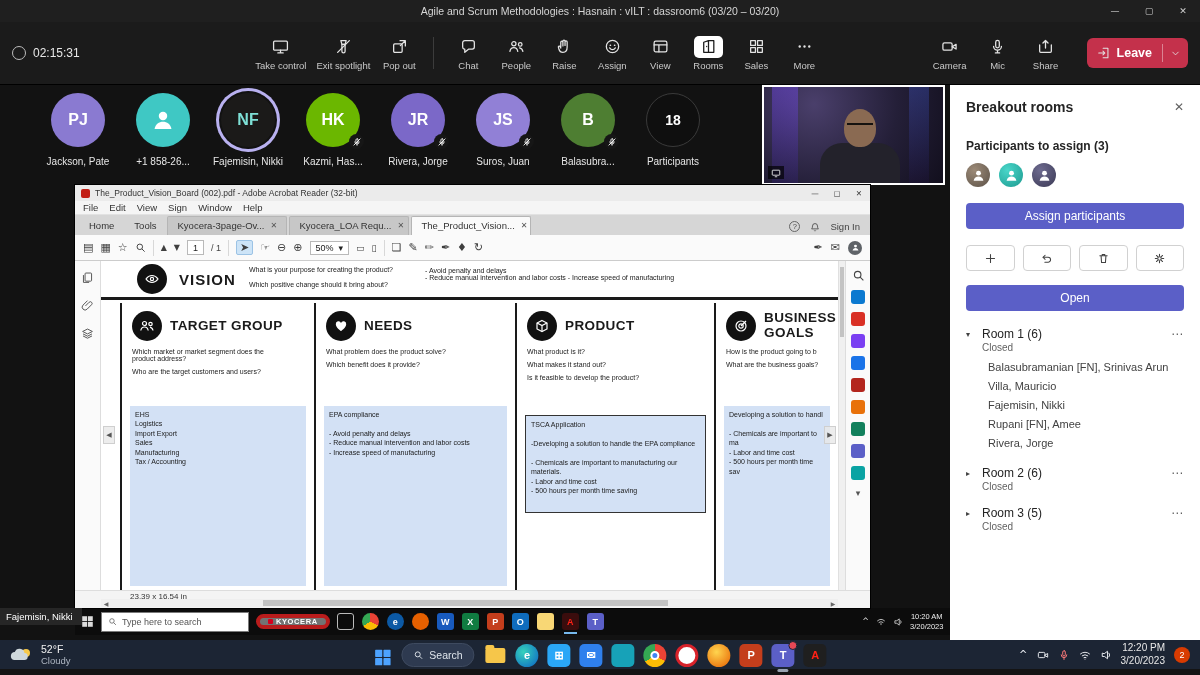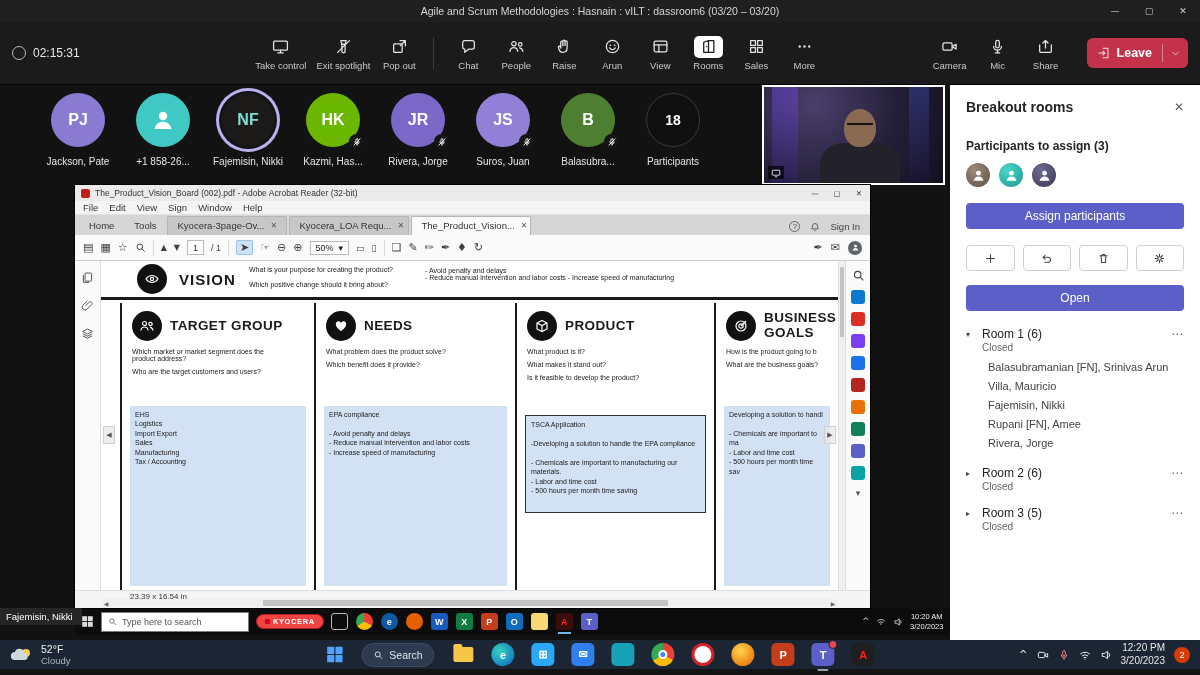--- a/index.html
+++ b/index.html
@@ -100,21 +100,21 @@
 .bhead{display:flex;align-items:center;gap:8px;margin-bottom:7px}
 .btitle{font-size:13.5px;font-weight:bold;letter-spacing:.4px;line-height:1.1}
 .bq{font-size:7px;color:#222;margin-bottom:6px;max-width:155px}
 .bans{position:absolute;left:8px;right:8px;top:103px;bottom:4px;background:#d3e1f5;padding:4px 5px;font-size:7px;white-space:pre-line;line-height:1.35}
 .bans.product{top:112px;bottom:auto;height:98px;border:1px solid #333}
 
 .w10{display:flex;align-items:center;background:#0c0c0c;height:27px;padding:0 6px;gap:7px}
 .w10 svg.start10{width:13px;height:13px;fill:#dcdcdc}
 .w10search{display:flex;align-items:center;gap:5px;background:#fff;border:1px solid #7a7a7a;height:20px;width:148px;padding:0 6px;font-size:9px;color:#555}
 .w10search svg{width:9px;height:9px;fill:none;stroke:#666;stroke-width:1.5}
-.kyo{background:#ef4444;border:1px solid #b91c1c;border-radius:9px;color:#fff;font-size:7.5px;font-weight:bold;letter-spacing:.6px;height:15px;display:flex;align-items:center;gap:3px;padding:0 8px}
+.kyo{background:#737373;border:4px solid #b91c1c;border-radius:9px;color:#fff;font-size:7.5px;font-weight:bold;letter-spacing:.6px;height:15px;display:flex;align-items:center;gap:3px;padding:0 8px}
 .kyo-dot{width:5px;height:5px;background:#d6001c;border-radius:1px}
 .w10icons{display:flex;gap:8px;align-items:center}
 .wi{width:17px;height:17px;border-radius:3px;font-size:9px;color:#fff;display:flex;align-items:center;justify-content:center;font-weight:bold;position:relative}
 .wi.open::after{content:"";position:absolute;left:2px;right:2px;bottom:-4px;height:2px;background:#76b9ed}
 .w10tray{margin-left:auto;display:flex;align-items:center;gap:7px;color:#ddd;font-size:8px}
 .w10clock{text-align:center;font-size:7.5px;line-height:1.3;color:#eee}
 
 .bo{position:absolute;left:950px;top:0;width:250px;height:555px;background:#fff;color:#242424;padding:14px 16px 0;overflow:hidden}
 .bo-head{display:flex;justify-content:space-between;align-items:center;margin-bottom:24px}
 .bo-title{font-size:14px;font-weight:bold}
@@ -131,21 +131,21 @@
 .room-caret{font-size:8px;color:#424242;width:10px}
 .room-name{font-size:12px;flex:1;color:#242424}
 .room-more{color:#616161;font-size:12px;letter-spacing:1px}
 .room-status{font-size:10px;color:#616161;margin:1px 0 4px 16px}
 .room-member{font-size:11px;color:#424242;padding:3.5px 0 3.5px 22px;white-space:nowrap;overflow:hidden}
 
 .w11{position:absolute;top:640px;left:0;width:1200px;height:29px;background:#1c2534;display:flex;align-items:center;padding:0 10px}
 .weather{display:flex;gap:7px;align-items:center}
 .wtemp{font-size:10.5px;color:#f0f0f0}
 .wdesc{font-size:9.5px;color:#aeb6c2}
-.w11center{position:absolute;left:50%;transform:translateX(-50%);display:flex;align-items:center;gap:17px}
+.w11center{position:absolute;left:50%;transform:translateX(-50%);display:flex;align-items:flex-end;gap:9px}
 .w11search{height:24px;border-radius:12px;background:#2e3a50;border:1px solid #3e4a5f;display:flex;align-items:center;gap:6px;padding:0 11px;color:#dfe5ec;font-size:10.5px}
 .w11search svg{width:10px;height:10px;fill:none;stroke:#dfe5ec;stroke-width:1.5}
 .ti24{width:23px;height:23px;border-radius:5px;display:flex;align-items:center;justify-content:center;font-size:11px;color:#fff;font-weight:bold;position:relative}
 .ti24.run::after{content:"";position:absolute;left:6px;right:6px;bottom:-5px;height:2.5px;border-radius:2px;background:#99a3b1}
 .baddot{position:absolute;right:-3px;top:-3px;width:9px;height:9px;border-radius:50%;background:#e74856;border:1.5px solid #1c2534}
 .w11right{margin-left:auto;display:flex;align-items:center;gap:9px;color:#e6e9ee}
 .w11right svg{width:12px;height:12px;fill:none;stroke:#e6e9ee;stroke-width:1.3;stroke-linecap:round}
 .w11clock{text-align:right;font-size:10px;line-height:1.25;color:#e8e8e8}
 .badge{width:16px;height:16px;border-radius:50%;background:#d83b01;color:#fff;font-size:9px;display:flex;align-items:center;justify-content:center}
 .folder{width:20px;height:15px;background:#f6c64a;border-radius:2px;position:relative}
@@ -229,21 +229,21 @@
       </div>
       <div class="tbtn">
         <span class="chip">
             <svg class="ic" viewBox="0 0 16 16">
               <circle cx="8" cy="8" r="5.8"></circle>
               <circle cx="6" cy="6.8" r=".8" fill="#e4e4e4" stroke="none"></circle>
               <circle cx="10" cy="6.8" r=".8" fill="#e4e4e4" stroke="none"></circle>
               <path d="M5.3 9.3c.7 1.1 1.7 1.7 2.7 1.7s2-.6 2.7-1.7"></path>
             </svg>
           </span>
-        <span class="tlb">Arun</span>
+        <span class="tlb">Assign</span>
       </div>
       <div class="tbtn">
         <span class="chip">
             <svg class="ic" viewBox="0 0 16 16">
               <rect x="2" y="3" width="12" height="10" rx="1.5"></rect>
               <path d="M2 6.5h12M6.5 6.5V13"></path>
             </svg>
           </span>
         <span class="tlb">View</span>
       </div>

